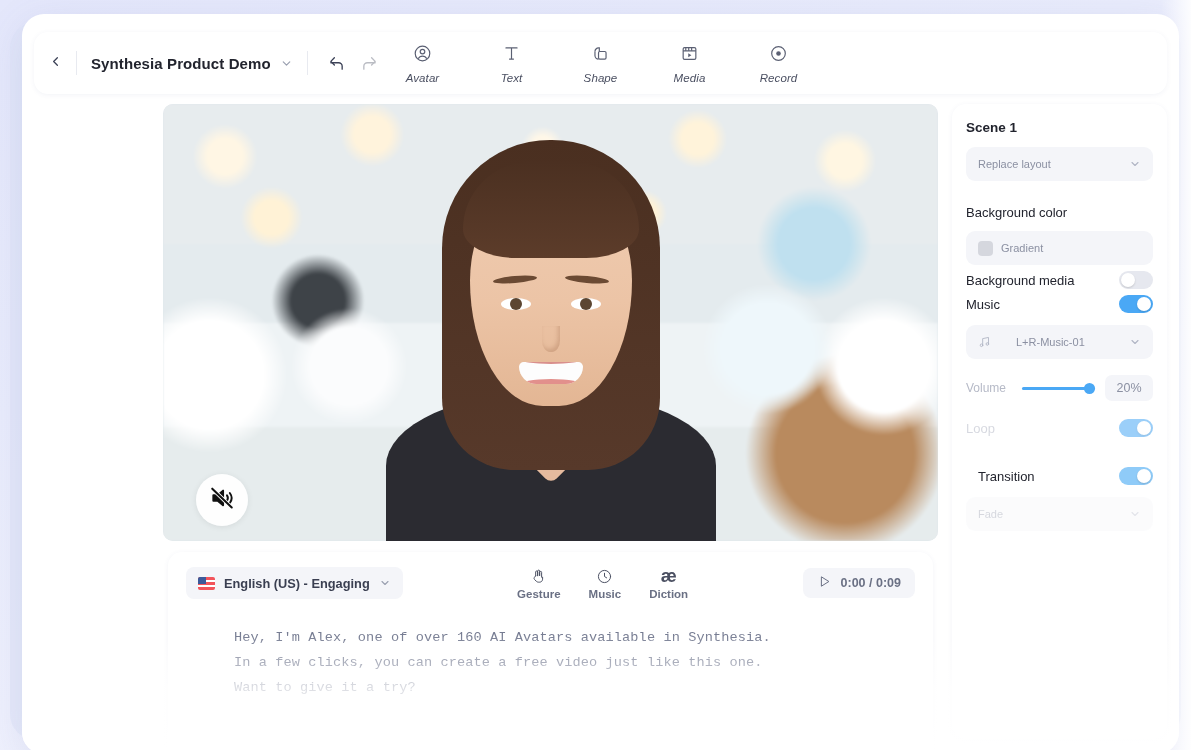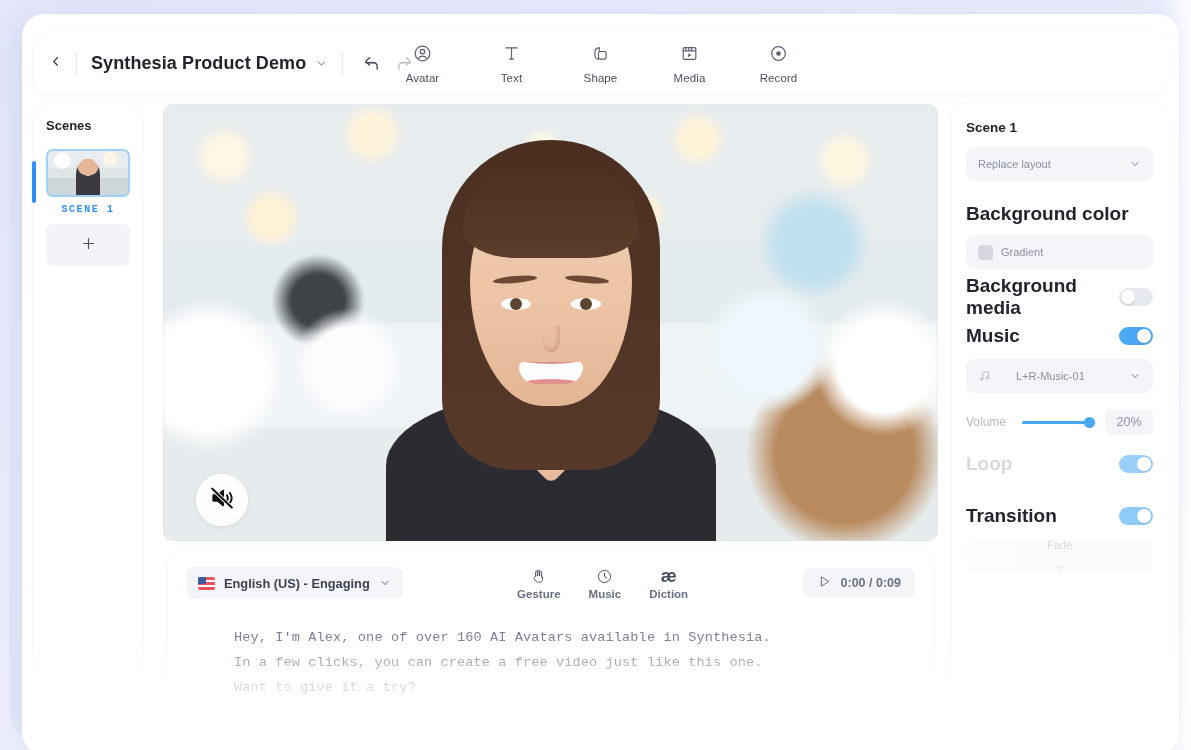--- a/index.html
+++ b/index.html
@@ -34,30 +34,30 @@
     background: #fff; border-radius: 14px;
     box-shadow: 0 1px 5px rgba(70,80,140,.07);
     display: flex; align-items: center;
   }
   .hdr-back {
     width: 42px; height: 62px; display: flex; align-items: center; justify-content: center;
     color: #3c4257; cursor: pointer;
   }
   .divider-v { width: 1px; height: 24px; background: #e8eaf0; }
   .proj-title-wrap { display: flex; align-items: center; gap: 9px; padding: 0 14px; cursor: pointer; }
-  .proj-title { font-size: 18px; font-weight: 700; color: #22242e; letter-spacing: .1px; white-space: nowrap; }
+  .proj-title { font-size: 15px; font-weight: 700; color: #22242e; letter-spacing: .1px; white-space: nowrap; }
   .chev { color: #9aa0b0; display: flex; }
   .undo-redo { display: flex; align-items: center; gap: 16px; padding-left: 20px; }
   .ur-btn { cursor: pointer; display: flex; }
   .ur-btn.dis { opacity: .35; }
 
   .tools { position: absolute; left: 0; right: 0; display: flex; justify-content: center; gap: 33px; pointer-events: none;}
   .tool {
     display: flex; flex-direction: column; align-items: center; gap: 7px;
-    cursor: pointer; pointer-events: auto; width: 56px;
+    cursor: pointer; pointer-events: auto; width: 56px; font-style: italic;
   }
   .tool .ticon { height: 22px; display: flex; align-items: center; justify-content: center; color: #5b6073; }
   .tool .tlabel { font-size: 11.5px; color: #4a4f61; letter-spacing: .1px; }
 
   .hdr-right { margin-left: auto; display: flex; align-items: center; gap: 14px; padding-right: 12px; }
   .sync-icon { color: #d3d7e2; display: flex; cursor: pointer; }
   .avatars { display: flex; gap: 4px; }
   .av {
     width: 26px; height: 26px; border-radius: 8px; position: relative; overflow: visible;
     border: 2px solid #fff; box-shadow: 0 0 0 1px #eceef4;
@@ -147,21 +147,21 @@
     box-shadow: 0 1px 5px rgba(70,80,140,.07);
     padding: 16px 14px;
   }
   .rp-title { font-size: 13.5px; font-weight: 700; color: #22242e; margin-bottom: 12px; }
   .rp-select {
     height: 34px; background: #f4f5f9; border-radius: 9px;
     display: flex; align-items: center; padding: 0 12px; cursor: pointer; gap: 8px;
   }
   .rp-select .txt { font-size: 11px; color: #8b90a2; flex: 1; white-space: nowrap; overflow: hidden; }
   .rp-select .chev2 { color: #b0b5c4; display: flex; }
-  .rp-label { font-size: 19px; font-weight: 700; color: #22242e; }
+  .rp-label { font-size: 13px; font-weight: 400; color: #22242e; }
   .rp-row { display: flex; align-items: center; justify-content: space-between; margin-top: 6px; }
   .rp-head { margin: 22px 0 10px 0; }
   .sw { width: 34px; height: 18px; border-radius: 10px; position: relative; cursor: pointer; flex: none; }
   .sw.on { background: #4aa8f5; }
   .sw.on.soft { background: #8fcbf8; }
   .sw.off { background: #e6e8ef; }
   .sw .knob { position: absolute; top: 2px; width: 14px; height: 14px; border-radius: 50%; background: #fff; box-shadow: 0 1px 2px rgba(0,0,0,.15); }
   .sw.on .knob { right: 2px; }
   .sw.off .knob { left: 2px; }
   .swatch { width: 15px; height: 15px; border-radius: 4px; background: #d5d7de; flex: none; }
@@ -169,21 +169,21 @@
   .vol-lbl { font-size: 12px; color: #b6bac7; width: 46px; flex: none; }
   .slider { flex: 1; height: 18px; position: relative; display: flex; align-items: center; cursor: pointer; }
   .slider .track { height: 3px; width: 100%; background: #e6e8ef; border-radius: 2px; }
   .slider .fill { position: absolute; left: 0; height: 3px; width: 100%; background: #4aa8f5; border-radius: 2px; }
   .slider .handle { position: absolute; right: 0; width: 11px; height: 11px; border-radius: 50%; background: #4aa8f5; }
   .vol-val {
     width: 48px; height: 26px; border-radius: 7px; background: #f4f5f9; flex: none;
     display: flex; align-items: center; justify-content: center; font-size: 12.5px; color: #8b90a2;
   }
   .faded { opacity: .55; }
-  .faded2 { opacity: .35; flex-direction: column; }
+  .faded2 { opacity: .35; }
 
   
   #bottomfade {
     position: absolute; left: 0; right: 0; bottom: 0; height: 120px;
     background: linear-gradient(to bottom, rgba(255,255,255,0) 0%, rgba(255,255,255,.75) 45%, #fff 100%);
     pointer-events: none;
   }
   #rightfade {
     position: absolute; right: 0; top: 0; bottom: 0; width: 30px;
     background: linear-gradient(to right, rgba(255,255,255,0), rgba(255,255,255,.9));
@@ -277,41 +277,20 @@
                 <circle cx="12" cy="12" r="8.6"></circle>
                 <circle cx="12" cy="12" r="2.9" fill="currentColor" stroke="none"></circle>
               </svg>
           </span>
           <span class="tlabel">Record</span>
         </div>
       </div>
 
     </div>
 
-    <div id="scenes">
-      <div class="scenes-title">Scenes</div>
-      <div class="scene-sel-bar"></div>
-      <div class="scene-thumb">
-        <div style="position:absolute;inset:0;background:
-            radial-gradient(circle at 18% 22%, #ffffff 0 10%, transparent 12%),
-            radial-gradient(circle at 78% 18%, #fdf5e6 0 9%, transparent 11%),
-            linear-gradient(#e9edef 0 38%, #dfe4e7 38% 62%, #cfd6da 62% 100%);"></div>
-        <div style="position:absolute;left:50%;top:18%;transform:translateX(-50%);width:30%;height:82%;
-            background:radial-gradient(ellipse 70% 40% at 50% 22%, #e3b798 0 60%, transparent 62%),
-            linear-gradient(#3a3a40 0 0);border-radius:46% 46% 0 0;"></div>
-      </div>
-      <div class="scene-label">SCENE 1</div>
-      <div class="add-scene">
-        <span>
-          <svg width="17" height="17" viewBox="0 0 24 24" fill="none" stroke="currentColor" stroke-width="1.7" stroke-linecap="round">
-              <path d="M12 5v14M5 12h14"></path>
-            </svg>
-        </span>
-      </div>
-    </div>
 
     <div id="video">
       <div class="vid-bg" style="background:
           radial-gradient(circle at 8%  12%, #fff6e4 0 2.2%, transparent 4%),
           radial-gradient(circle at 27% 7%,  #fff3dc 0 2.6%, transparent 4.6%),
           radial-gradient(circle at 49% 10%, #fff7e8 0 2.0%, transparent 3.8%),
           radial-gradient(circle at 69% 8%,  #fff3da 0 2.4%, transparent 4.4%),
           radial-gradient(circle at 88% 13%, #fff6e2 0 2.2%, transparent 4%),
           radial-gradient(circle at 14% 26%, #fff2d6 0 2.3%, transparent 4.2%),
           radial-gradient(circle at 62% 25%, #fff2d6 0 2.1%, transparent 4%),
@@ -485,21 +464,21 @@
         <span class="vol-val">20%</span>
       </div>
 
       <div class="rp-row faded" style="margin-top:18px;">
         <span class="rp-label" style="color:#b6bac7;">Loop</span>
         <span class="sw on">
             <span class="knob"></span>
           </span>
       </div>
 
-      <div class="rp-row" style="margin-top:30px;">
+      <div class="rp-row" style="margin-top:30px;margin-left:12px;">
         <span class="rp-label">Transition</span>
         <span class="sw on soft">
             <span class="knob"></span>
           </span>
       </div>
 
       <div class="rp-select faded2" style="margin-top:12px;">
         <span class="txt">Fade</span>
         <span class="chev2">
           <svg width="12" height="12" viewBox="0 0 24 24" fill="none" stroke="currentColor" stroke-width="2.2" stroke-linecap="round" stroke-linejoin="round">

